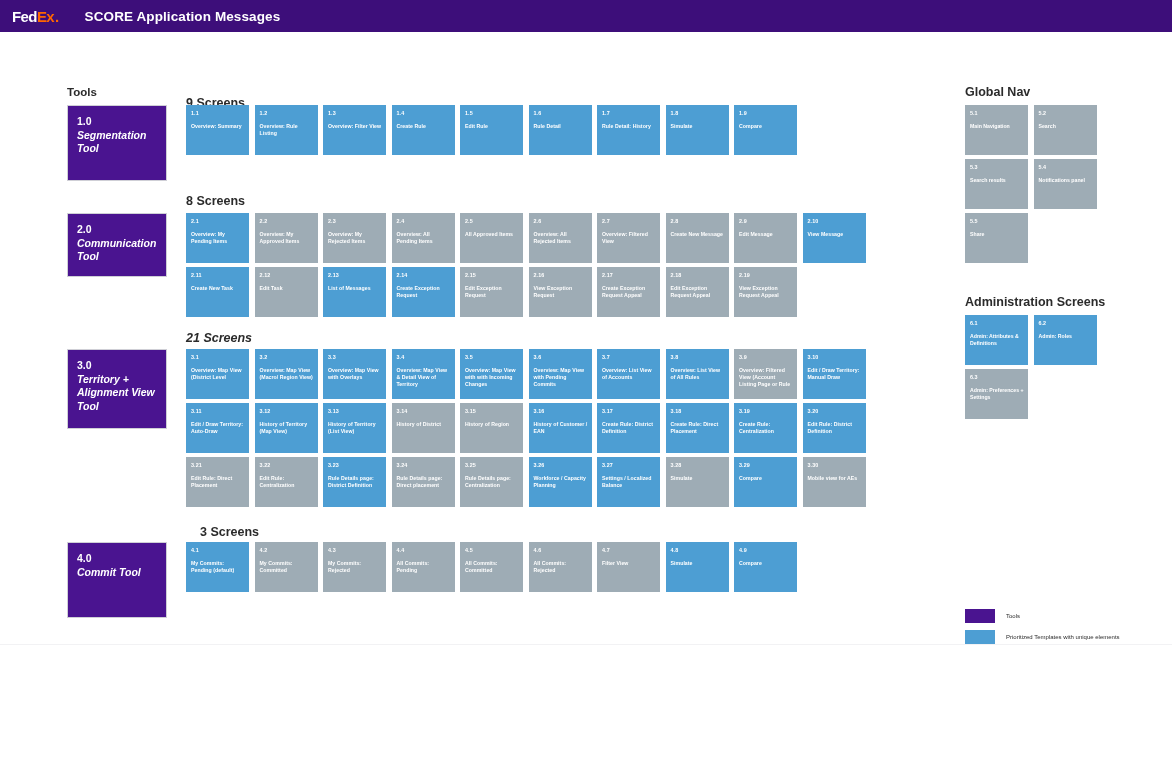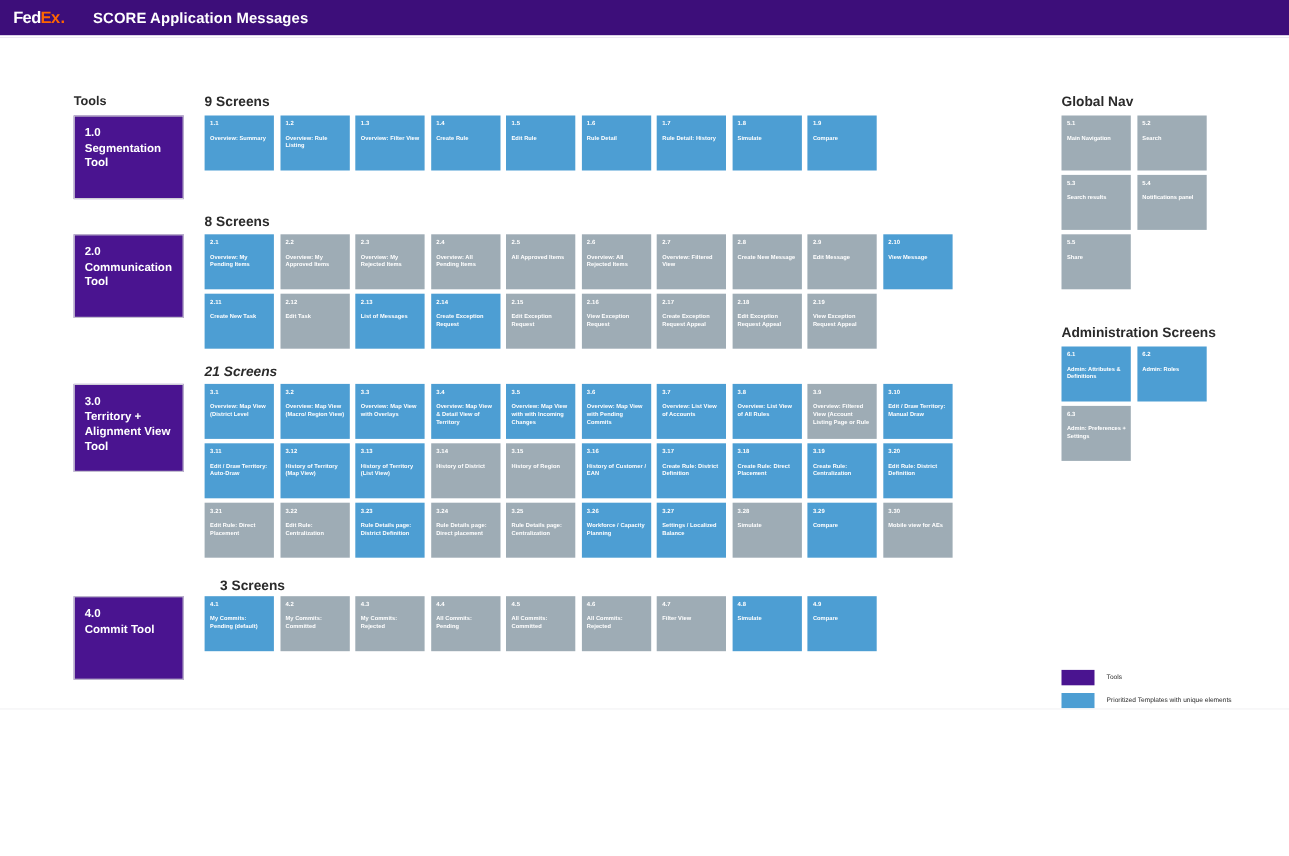--- a/index.html
+++ b/index.html
@@ -81,21 +81,21 @@
     width: 100px;
     background: #4a1490;
     border: 1px solid #cfcfd6;
     color: #ffffff;
     padding: 9px 8px 24px 9px;
     font-size: 10.5px;
     font-weight: bold;
     line-height: 13.5px;
   }
   .tool-num { display: block; }
-  .tool-name { display: block; }
+  .tool-name { display: block; font-style: italic; }
 
   
   .card {
     position: absolute;
     width: 63px;
     height: 50px;
     padding: 5px 4px 4px 5px;
     color: #ffffff;
     overflow: hidden;
   }
@@ -184,21 +184,21 @@
       <span class="fedex-dot">.</span>
   </div>
   <div class="header-title">SCORE Application Messages</div>
 </div>
 
 <div class="canvas">
 
   <div class="col-label" style="left:67px; top:52px;">Tools</div>
 
   <div id="groups-host">
-      <div class="section-heading" style="left: 186px; top: 51px;">9 Screens</div>
+      <div class="section-heading" style="left: 186px; top: 62px;">9 Screens</div>
       <div class="tool-block" style="left: 67px; top: 71px; height: 76px;">
         <span class="tool-num">1.0</span>
         <span class="tool-name">Segmentation Tool</span>
       </div>
       <div class="card blue" style="left: 186px; top: 71px;">
         <span class="card-num">1.1</span>
         <span class="card-title">Overview: Summary</span>
       </div>
       <div class="card blue" style="left: 254.5px; top: 71px;">
         <span class="card-num">1.2</span>
@@ -226,21 +226,21 @@
       </div>
       <div class="card blue" style="left: 665.5px; top: 71px;">
         <span class="card-num">1.8</span>
         <span class="card-title">Simulate</span>
       </div>
       <div class="card blue" style="left: 734px; top: 71px;">
         <span class="card-num">1.9</span>
         <span class="card-title">Compare</span>
       </div>
       <div class="section-heading" style="left: 186px; top: 160px;">8 Screens</div>
-      <div class="tool-block" style="left: 67px; top: 179px; height: 76px;">
+      <div class="tool-block" style="left: 67px; top: 179px; height: 64px;">
         <span class="tool-num">2.0</span>
         <span class="tool-name">Communication Tool</span>
       </div>
       <div class="card blue" style="left: 186px; top: 179px;">
         <span class="card-num">2.1</span>
         <span class="card-title">Overview: My Pending Items</span>
       </div>
       <div class="card gray" style="left: 254.5px; top: 179px;">
         <span class="card-num">2.2</span>
         <span class="card-title">Overview: My Approved Items</span>

